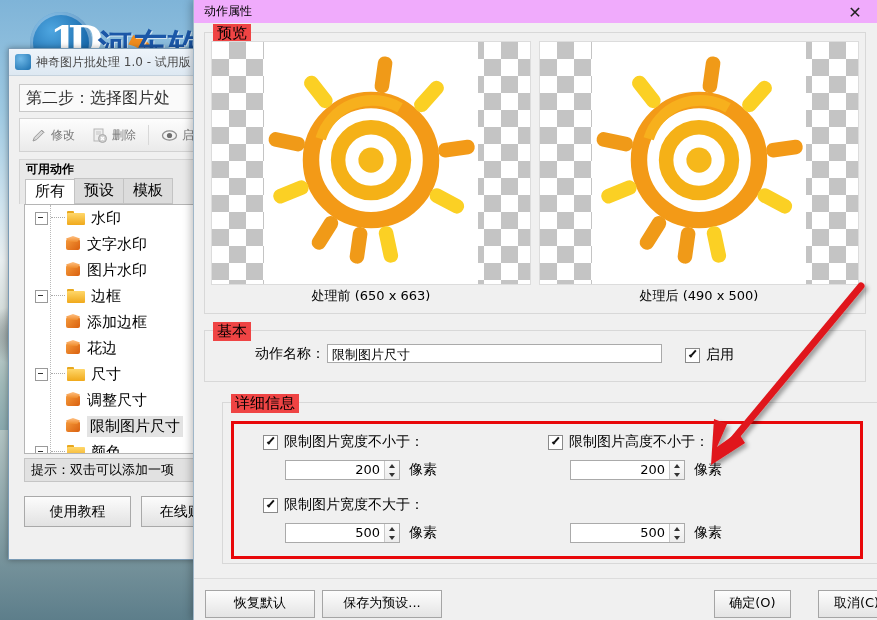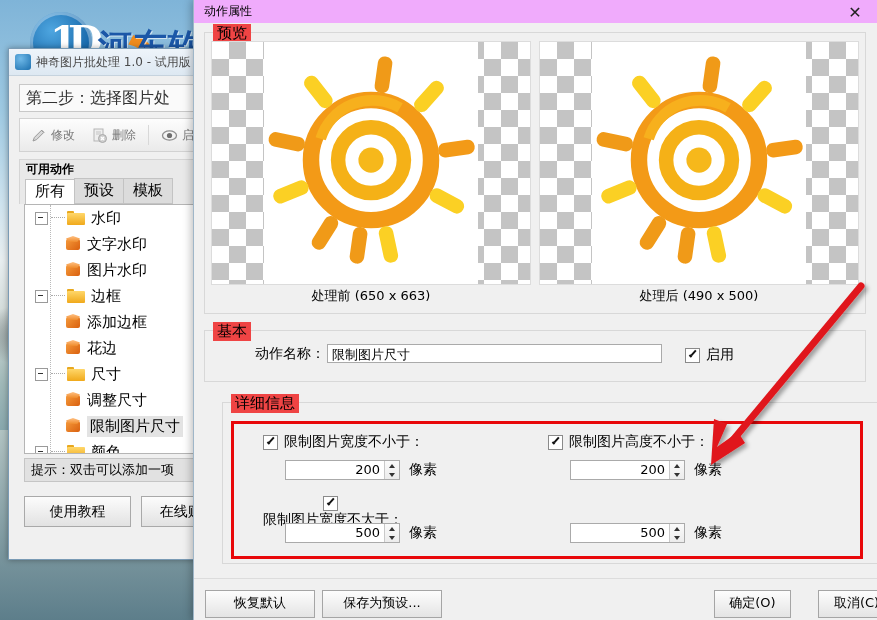--- a/index.html
+++ b/index.html
@@ -394,21 +394,21 @@
       <span class="spin">
         <span class="val">200</span>
         <span class="arrows">
             <div></div>
             <div></div>
           </span>
       </span>
       <span class="unit">像素</span>
     </div>
 
-    <div class="rowline" style="left:40px;top:93px;flex-direction:column;">
+    <div class="rowline" style="left:40px;top:93px;">
       <span class="cbx checked"></span>
       <span class="lbl14">限制图片宽度不大于：</span>
     </div>
     <div class="rowline" style="left:62px;top:120px;">
       <span class="spin">
         <span class="val">500</span>
         <span class="arrows">
             <div></div>
             <div></div>
           </span>

